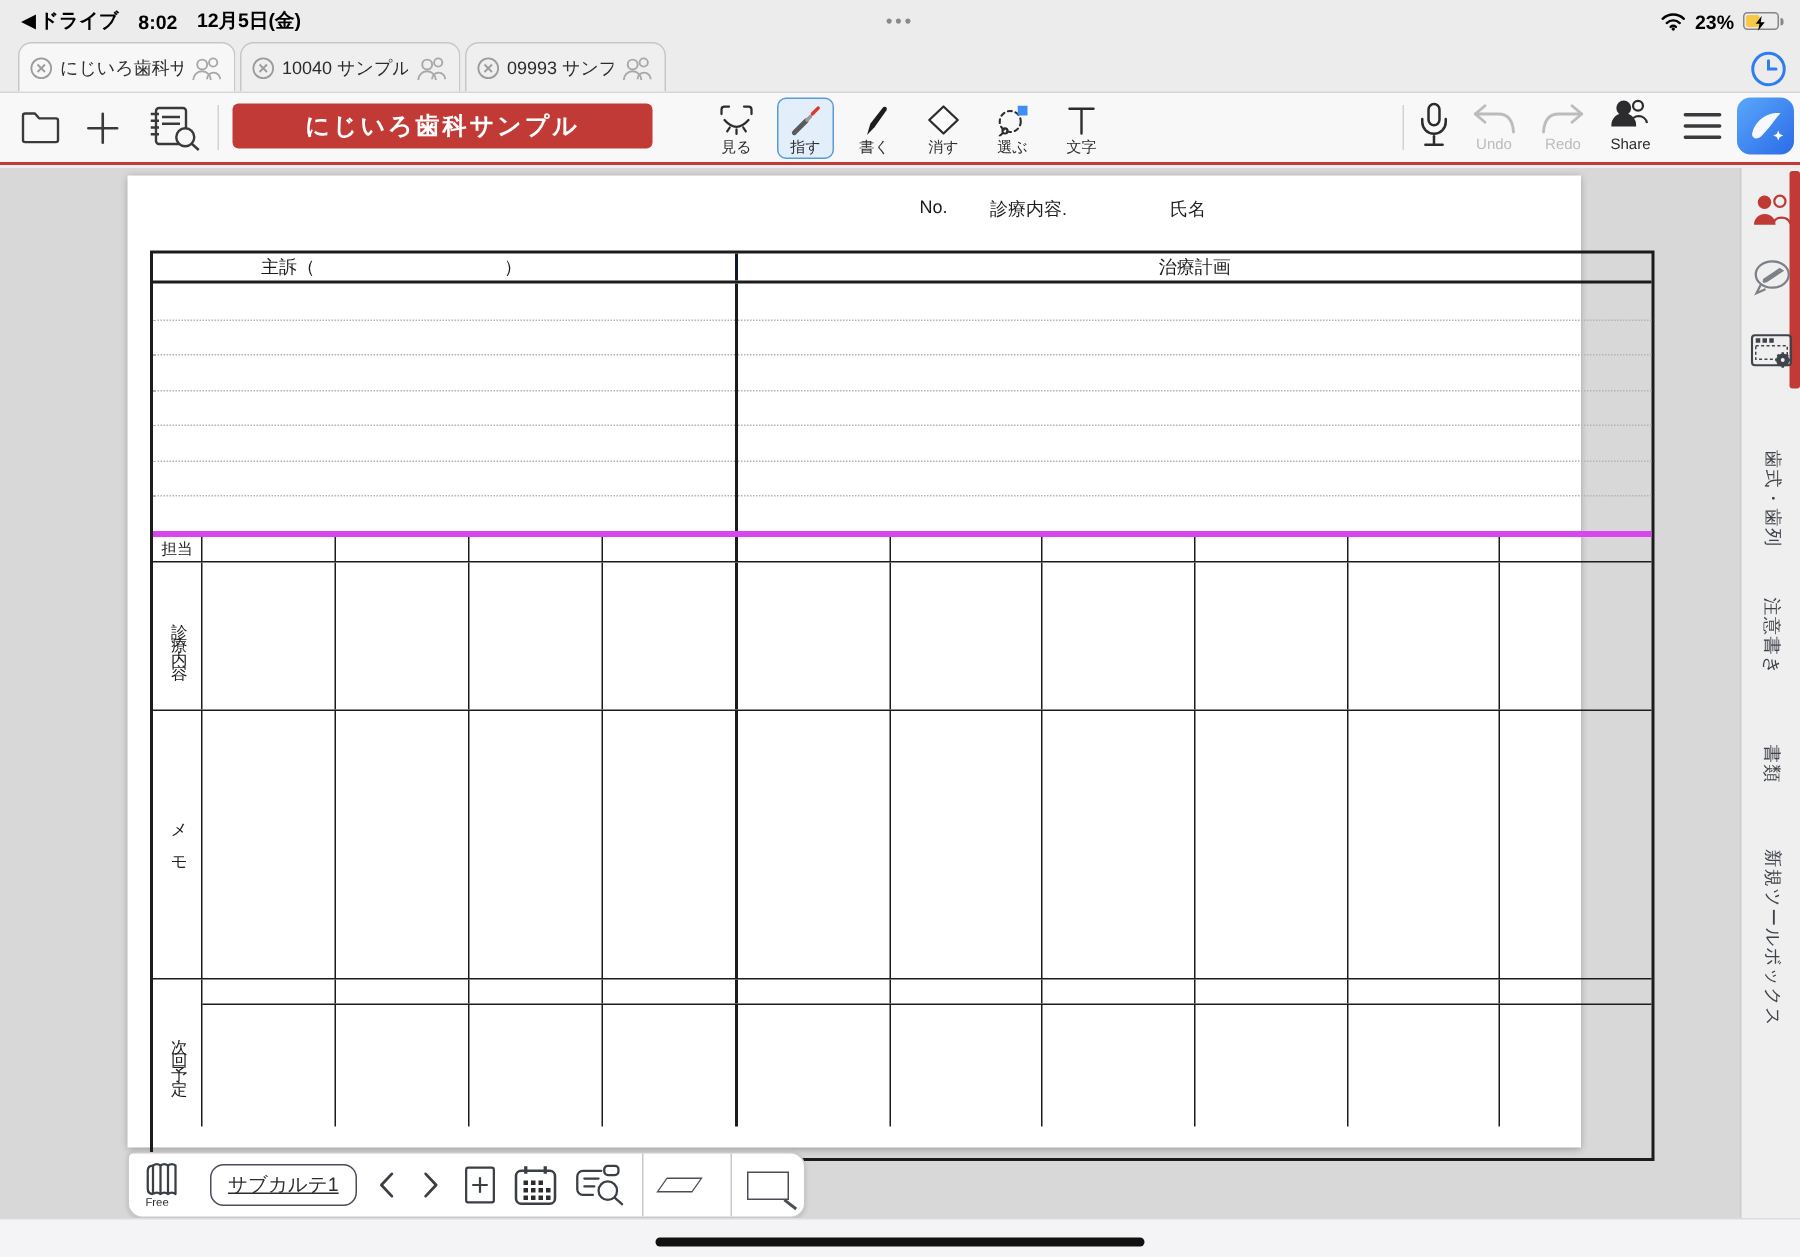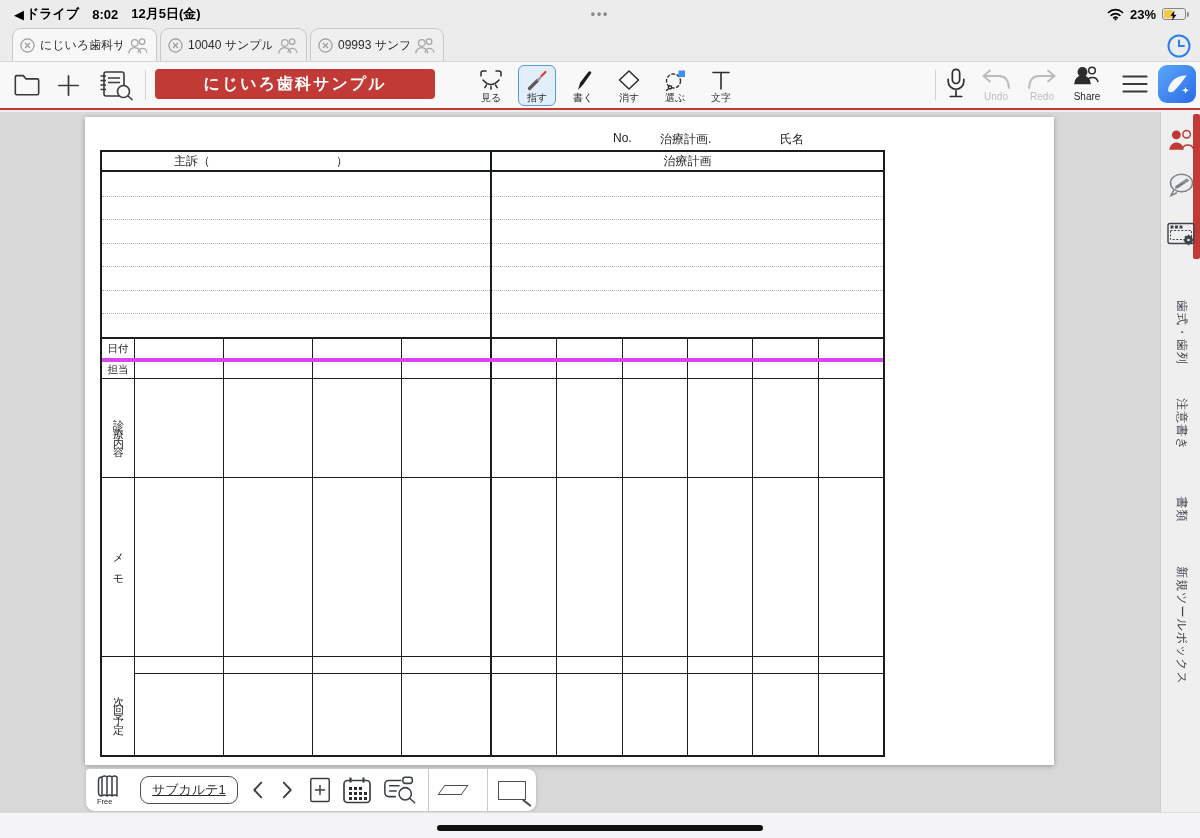--- a/index.html
+++ b/index.html
@@ -47,21 +47,21 @@
   .main { position:absolute; top:112px; left:0; right:0; height:700px; display:flex; }
   .canvas { position:relative; flex:1; background:#d8d8d8; }
   .page { position:absolute; left:85px; top:5px; width:969px; height:648px; background:#fff; box-shadow:0 1px 5px rgba(0,0,0,0.30); }
 
   .meta { position:absolute; top:14px; left:0; right:0; height:16px; font-size:12px; color:#1c1c1c; }
   .meta span { position:absolute; }
   .meta-no { left:528px; }
   .meta-karte { left:575px; }
   .meta-name { left:695px; }
 
-  .doc-table { position:absolute; left:15px; top:33px; width:785px; height:607px; border:2px solid #1c1c1c; font-size:10.5px; color:#1c1c1c; }
+  .doc-table { position:absolute; left:15px; top:50px; width:1003px; height:607px; border:2px solid #1c1c1c; font-size:10.5px; color:#1c1c1c; }
   .t-row { display:flex; width:100%; }
   .h-header { height:18px; align-items:center; font-size:12px; }
   .th-left { flex:0 0 388px; display:flex; align-items:center; padding-left:72px; gap:126px; height:100%; }
   .th-right { flex:1; border-left:2px solid #0f172a; display:flex; align-items:center; justify-content:center; height:100%; font-size:12px; }
   .h-dotted { height:167px; border-top:2px solid #1c1c1c; }
   .dot-left { flex:0 0 388px; padding-top:1px; }
   .dot-right { flex:1; border-left:2px solid #1c1c1c; padding-top:1px; }
   .dline { height:23.5px; border-bottom:1px dotted #b3b3b3; }
   .h-date { height:21px; border-top:2px solid #1c1c1c; }
   .h-staff { height:20px; border-top:4px solid #d946ef; }
@@ -333,21 +333,21 @@
       </div>
     </div>
   </div>
 
   <div class="main">
     <div class="canvas">
       <div class="page">
 
         <div class="meta">
           <span class="meta-no">No.</span>
-          <span class="meta-karte">治療計画.</span>
+          <span class="meta-karte">診療内容.</span>
           <span class="meta-name">氏名</span>
         </div>
 
         <div class="doc-table">
 
           <div class="t-row h-header">
             <div class="th-left">
               <span>主訴（</span>
               <span>）</span>
             </div>
@@ -366,37 +366,20 @@
             <div class="dot-right">
               <div class="dline"></div>
                 <div class="dline"></div>
                 <div class="dline"></div>
                 <div class="dline"></div>
                 <div class="dline"></div>
                 <div class="dline"></div>
             </div>
           </div>
 
-          <div class="t-row h-date">
-            <div class="t-label">日付</div>
-            <div class="g left">
-                <span class="c"></span>
-                <span class="c"></span>
-                <span class="c"></span>
-                <span class="c"></span>
-              </div>
-            <div class="g right">
-                <span class="c"></span>
-                <span class="c"></span>
-                <span class="c"></span>
-                <span class="c"></span>
-                <span class="c"></span>
-                <span class="c"></span>
-              </div>
-          </div>
 
           <div class="t-row h-staff">
             <div class="t-label">担当</div>
             <div class="g left">
                 <span class="c"></span>
                 <span class="c"></span>
                 <span class="c"></span>
                 <span class="c"></span>
               </div>
             <div class="g right">

